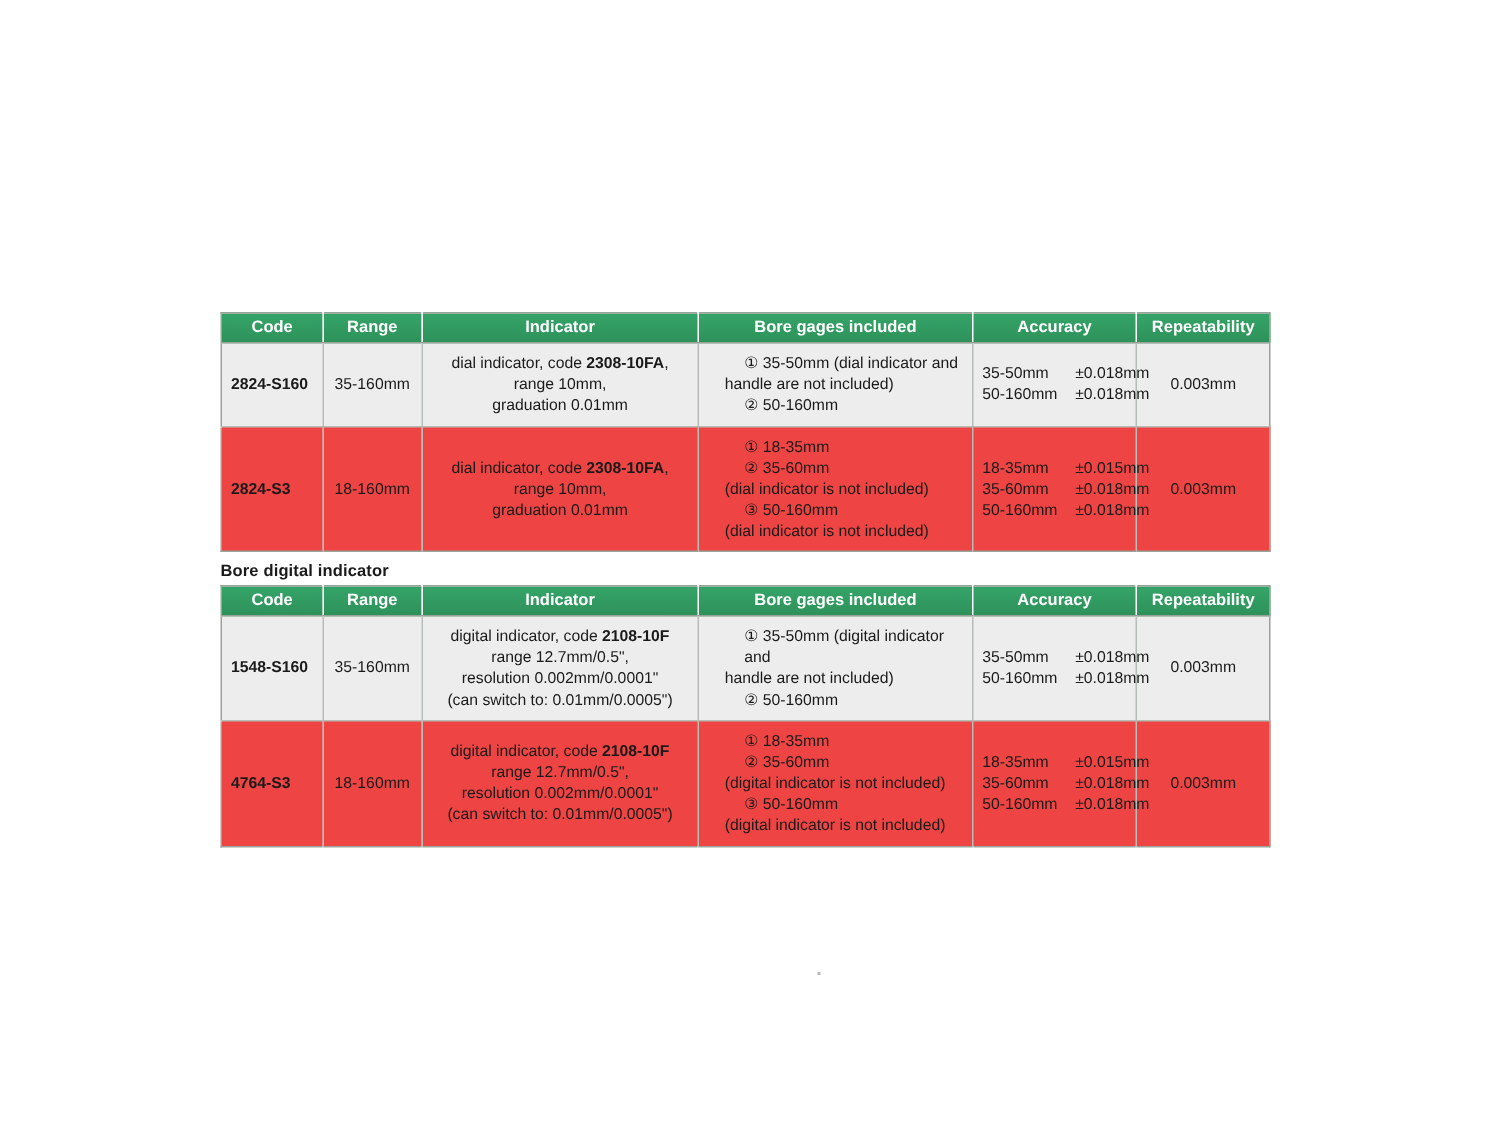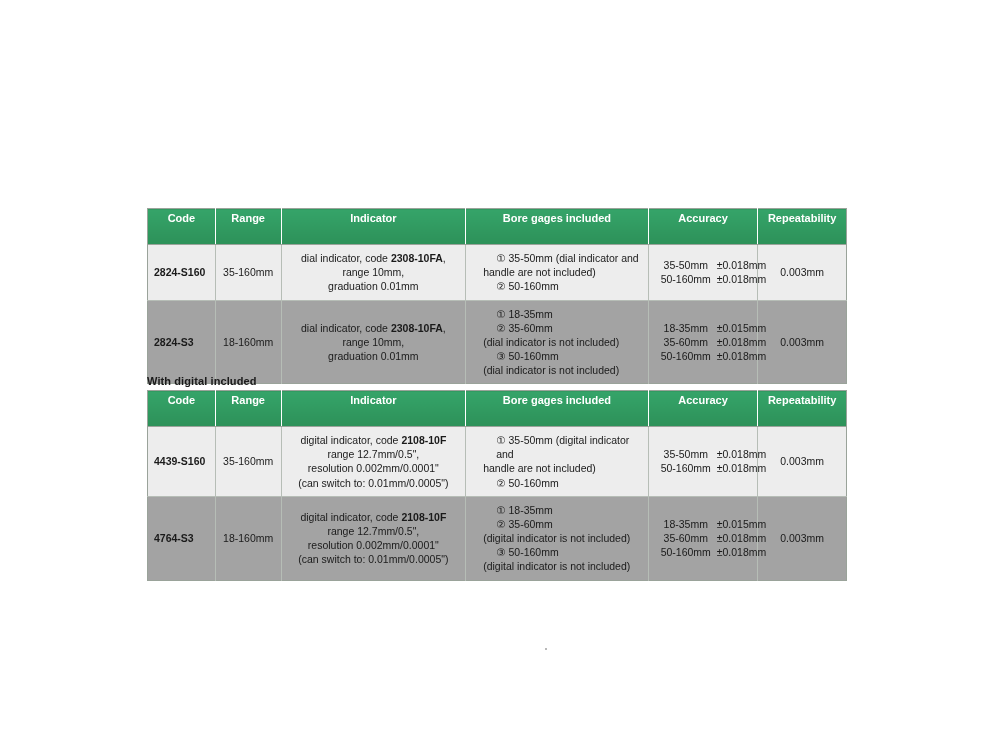--- a/index.html
+++ b/index.html
@@ -43,50 +43,50 @@
     table-layout: fixed;
     border: 1px solid #9aa39a;
   }
   table.spec th {
     background: #2f9e63;
     background: linear-gradient(180deg, #35a469 0%, #2d9159 100%);
     color: #ffffff;
     font-size: 11px;
     font-weight: bold;
     text-align: center;
-    padding: 3px 2px 20px 2px;
+    padding: 3px 2px 4px 2px;
     border-right: 1px solid #ffffff;
     border-bottom: 1px solid #9aa39a;
     line-height: 1.1;
   }
   table.spec th:last-child { border-right: none; }
 
   table.spec td {
     border-right: 1px solid #b6bdb6;
     border-bottom: 1px solid #b6bdb6;
     font-size: 10.5px;
     line-height: 1.35;
     padding: 6px 6px;
     vertical-align: middle;
     color: #1a1a1a;
   }
   table.spec td:last-child { border-right: none; }
   table.spec tr:last-child td { border-bottom: none; }
 
   tr.shade td { background: #ededed; }
-  tr.plain td { background: #a3a3a3; }
+  tr.plain td { background: #ef4444; }
 
   td.c-code {
     font-weight: bold;
     font-size: 11px;
   }
   td.c-range { text-align: center; margin-left: 11px; }
   td.c-ind { text-align: center; padding-left: 10px; }
   td.c-bore { text-align: left; padding-left: 10px; }
-  td.c-acc { text-align: center; padding-left: 18px; margin-left: 20px; }
+  td.c-acc { text-align: left; padding-left: 18px; margin-left: 20px; }
   td.c-rep { text-align: center; }
 
   .ind-line, .bore-line, .acc-line { white-space: pre; }
   .bold-inline { font-weight: bold; }
 
   .acc-row { display: block; white-space: pre; }
   .acc-range { display: inline-block; width: 62px; }
 
   .bore-item { display: block; margin-left: 24px; }
   .bore-sub { display: block; padding-left: 11px; }
@@ -165,21 +165,21 @@
               <span class="acc-row"><span class="acc-range">35-60mm</span><span>±0.018mm</span></span>
               <span class="acc-row"><span class="acc-range">50-160mm</span><span>±0.018mm</span></span>
             </td>
           <td class="c-rep">0.003mm</td>
         </tr>
       </tbody>
     </table>
   </div>
 
   <div class="table-block" id="block-digital">
-    <div class="block-title">With digital included</div>
+    <div class="block-title">Bore digital indicator</div>
     <table class="spec">
       <colgroup>
         <col style="width:65px">
           <col style="width:63px">
           <col style="width:177px">
         <col style="width:175px">
           <col style="width:105px">
           <col style="width:85px">
       </colgroup>
       <thead>
@@ -187,21 +187,21 @@
           <th>Code</th>
           <th>Range</th>
           <th>Indicator</th>
           <th>Bore gages included</th>
           <th>Accuracy</th>
           <th>Repeatability</th>
         </tr>
       </thead>
       <tbody>
         <tr class="shade">
-          <td class="c-code">4439-S160</td>
+          <td class="c-code">1548-S160</td>
           <td class="c-range">35-160mm</td>
           <td class="c-ind">
               <span class="ind-line" style="display: block;">digital indicator, code <span class="bold-inline">2108-10F</span></span>
               <span class="ind-line" style="display: block;">range 12.7mm/0.5",</span>
               <span class="ind-line" style="display: block;">resolution 0.002mm/0.0001"</span>
               <span class="ind-line" style="display: block;">(can switch to: 0.01mm/0.0005")</span>
             </td>
           <td class="c-bore">
               <span class="bore-item">① 35-50mm (digital indicator and</span>
               <span class="bore-sub">handle are not included)</span>

